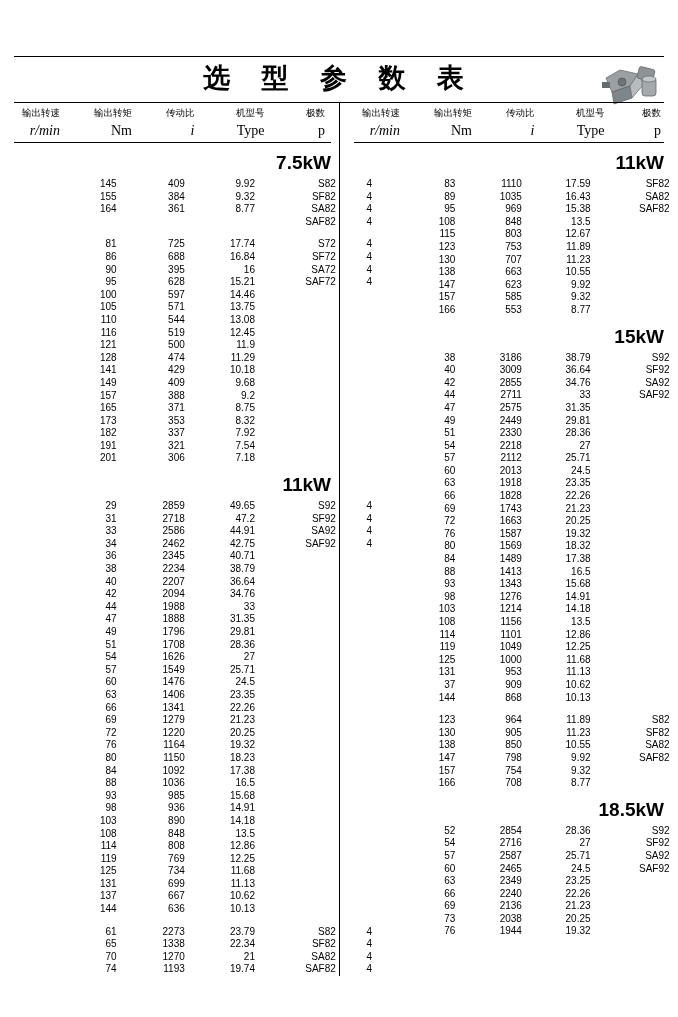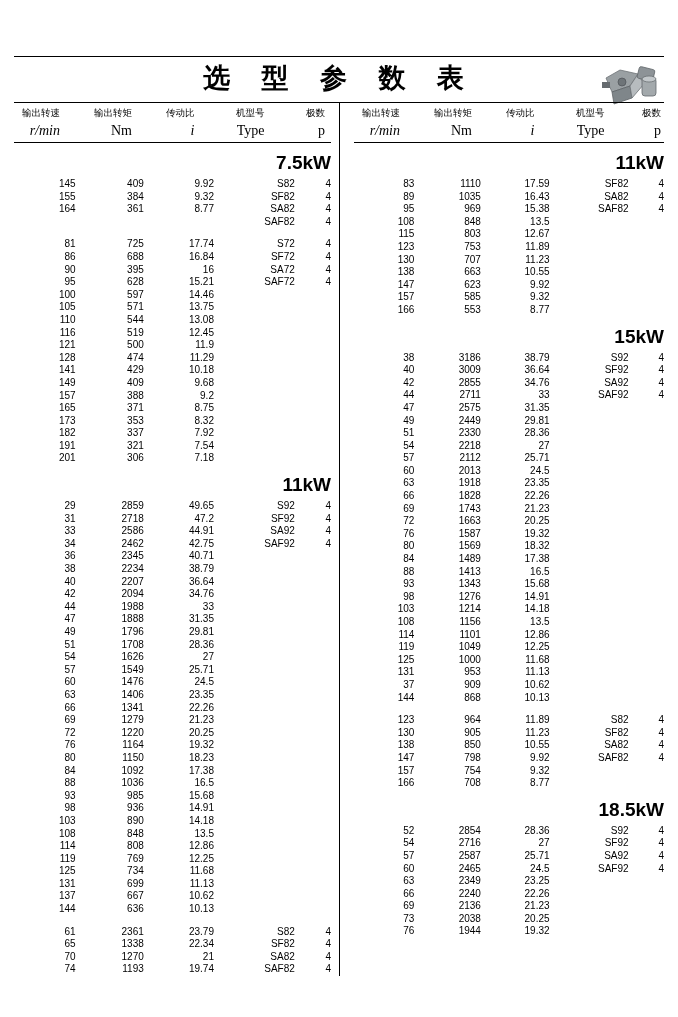--- a/index.html
+++ b/index.html
@@ -95,20 +95,21 @@
     font-weight: bold;
     margin: 9px 0 4px 2px;
     font-family: "Liberation Sans", sans-serif;
   }
   
   table.data {
     border-collapse: collapse;
     font-size: 10px;
     width: 100%;
     font-family: "Liberation Sans", sans-serif;
+    margin-left: 41px;
   }
   table.data td {
     padding: 0;
     line-height: 12.6px;
     vertical-align: top;
     white-space: nowrap;
   }
   td.c-rpm  { width: 58px; padding-left: 6px; }
   td.c-nm   { width: 64px; padding-left: 8px; }
   td.c-i    { width: 66px; padding-left: 6px; }
@@ -563,21 +564,21 @@
                 <td class="c-type">&nbsp;</td>
                 <td class="c-p"></td>
               </tr>
             </tbody>
           </table>
           <div class="gap"></div>
           <table class="data">
             <tbody>
               <tr>
                 <td class="c-rpm">61</td>
-                <td class="c-nm">2361</td>
+                <td class="c-nm">2273</td>
                 <td class="c-i">23.79</td>
                 <td class="c-type"><span class="type-pre">S</span><span>82</span></td>
                 <td class="c-p">4</td>
               </tr>
               <tr>
                 <td class="c-rpm">65</td>
                 <td class="c-nm">1338</td>
                 <td class="c-i">22.34</td>
                 <td class="c-type"><span class="type-pre">SF</span><span>82</span></td>
                 <td class="c-p">4</td>

